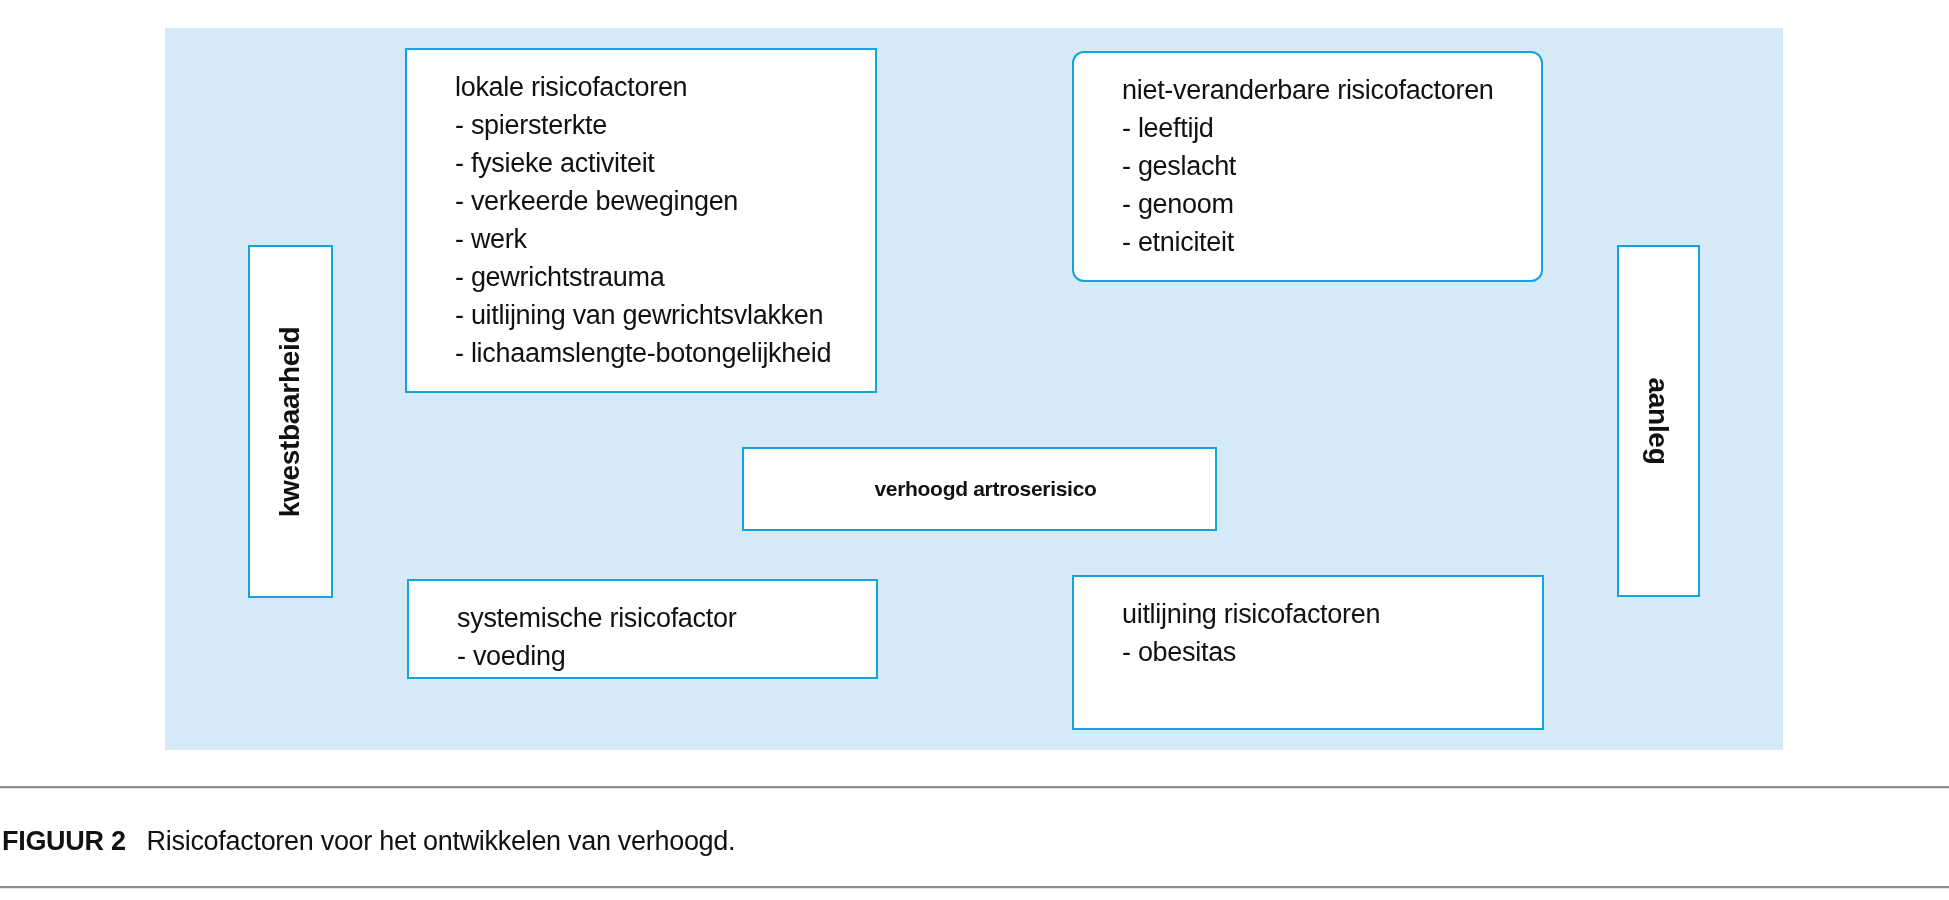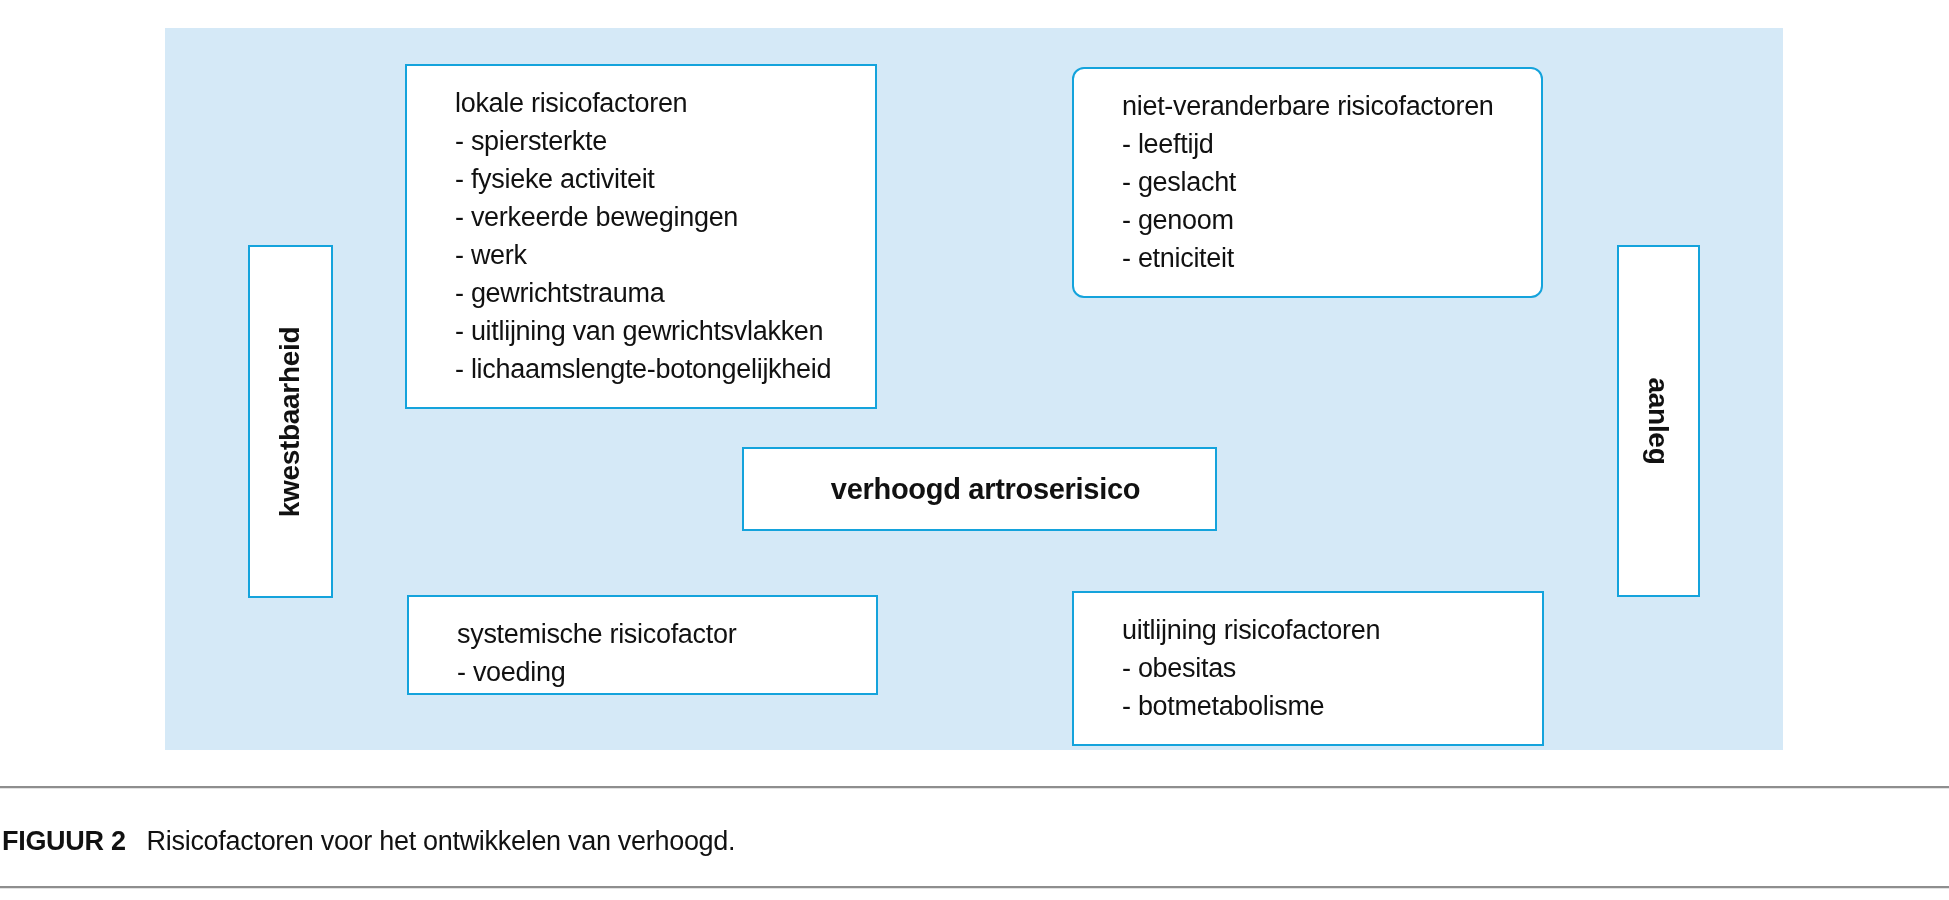--- a/index.html
+++ b/index.html
@@ -19,35 +19,35 @@
   }
 
   .box {
     position: absolute;
     box-sizing: border-box;
     background: var(--box-bg, #ffffff);
     border: 2.5px solid var(--box-border, #14a3dc);
     font-size: 27px;
     line-height: 38px;
   }
-  .box-pad { padding: 18px 18px 18px 48px; margin-top: 16px; }
+  .box-pad { padding: 18px 18px 18px 48px; }
 
   .box-lokale   { left: 240px;  top: 20px;  width: 472px; height: 345px; }
   .box-niet     { left: 907px;  top: 23px;  width: 471px; height: 231px; border-radius: 12px; }
   .box-kwest    { left: 83px;   top: 217px; width: 85px;  height: 353px; }
   .box-aanleg   { left: 1452px; top: 217px; width: 83px;  height: 352px; }
   .box-center   { left: 577px;  top: 419px; width: 475px; height: 84px;
                   display: flex; align-items: center; justify-content: center; }
   .box-sysleft  { left: 242px;  top: 551px; width: 471px; height: 100px; }
   .box-sysright { left: 907px;  top: 547px; width: 472px; height: 155px; }
 
   .box-title { font-size: 27px; line-height: 38px; }
   .box-item  { font-size: 27px; line-height: 38px; }
 
-  .center-text { font-weight: bold; font-size: 29px; margin-left: 12px; }
+  .center-text { font-weight: bold; font-size: 21px; margin-left: 12px; }
 
   .vbox { display: flex; align-items: center; justify-content: center; }
   .vtext {
     font-weight: bold; font-size: 28px; white-space: nowrap;
     line-height: 1;
   }
   .rot-ccw { transform: rotate(-90deg); }
   .rot-cw  { transform: rotate(90deg); }
 
   .rule {
@@ -110,21 +110,20 @@
       <div class="box-title">systemische risicofactor</div>
       <div class="box-items">
           <div class="box-item">- voeding</div>
         </div>
     </div>
 
     <div class="box box-sysright box-pad">
       <div class="box-title">uitlijning risicofactoren</div>
       <div class="box-items">
           <div class="box-item">- obesitas</div>
-          <div class="box-item">- botmetabolisme</div>
         </div>
     </div>
 
   </div>
 
   <div class="rule rule-top"></div>
 
   <div class="caption">
     <span class="caption-label">FIGUUR 2</span><span class="caption-text">Risicofactoren voor het ontwikkelen van verhoogd.</span>
   </div>

